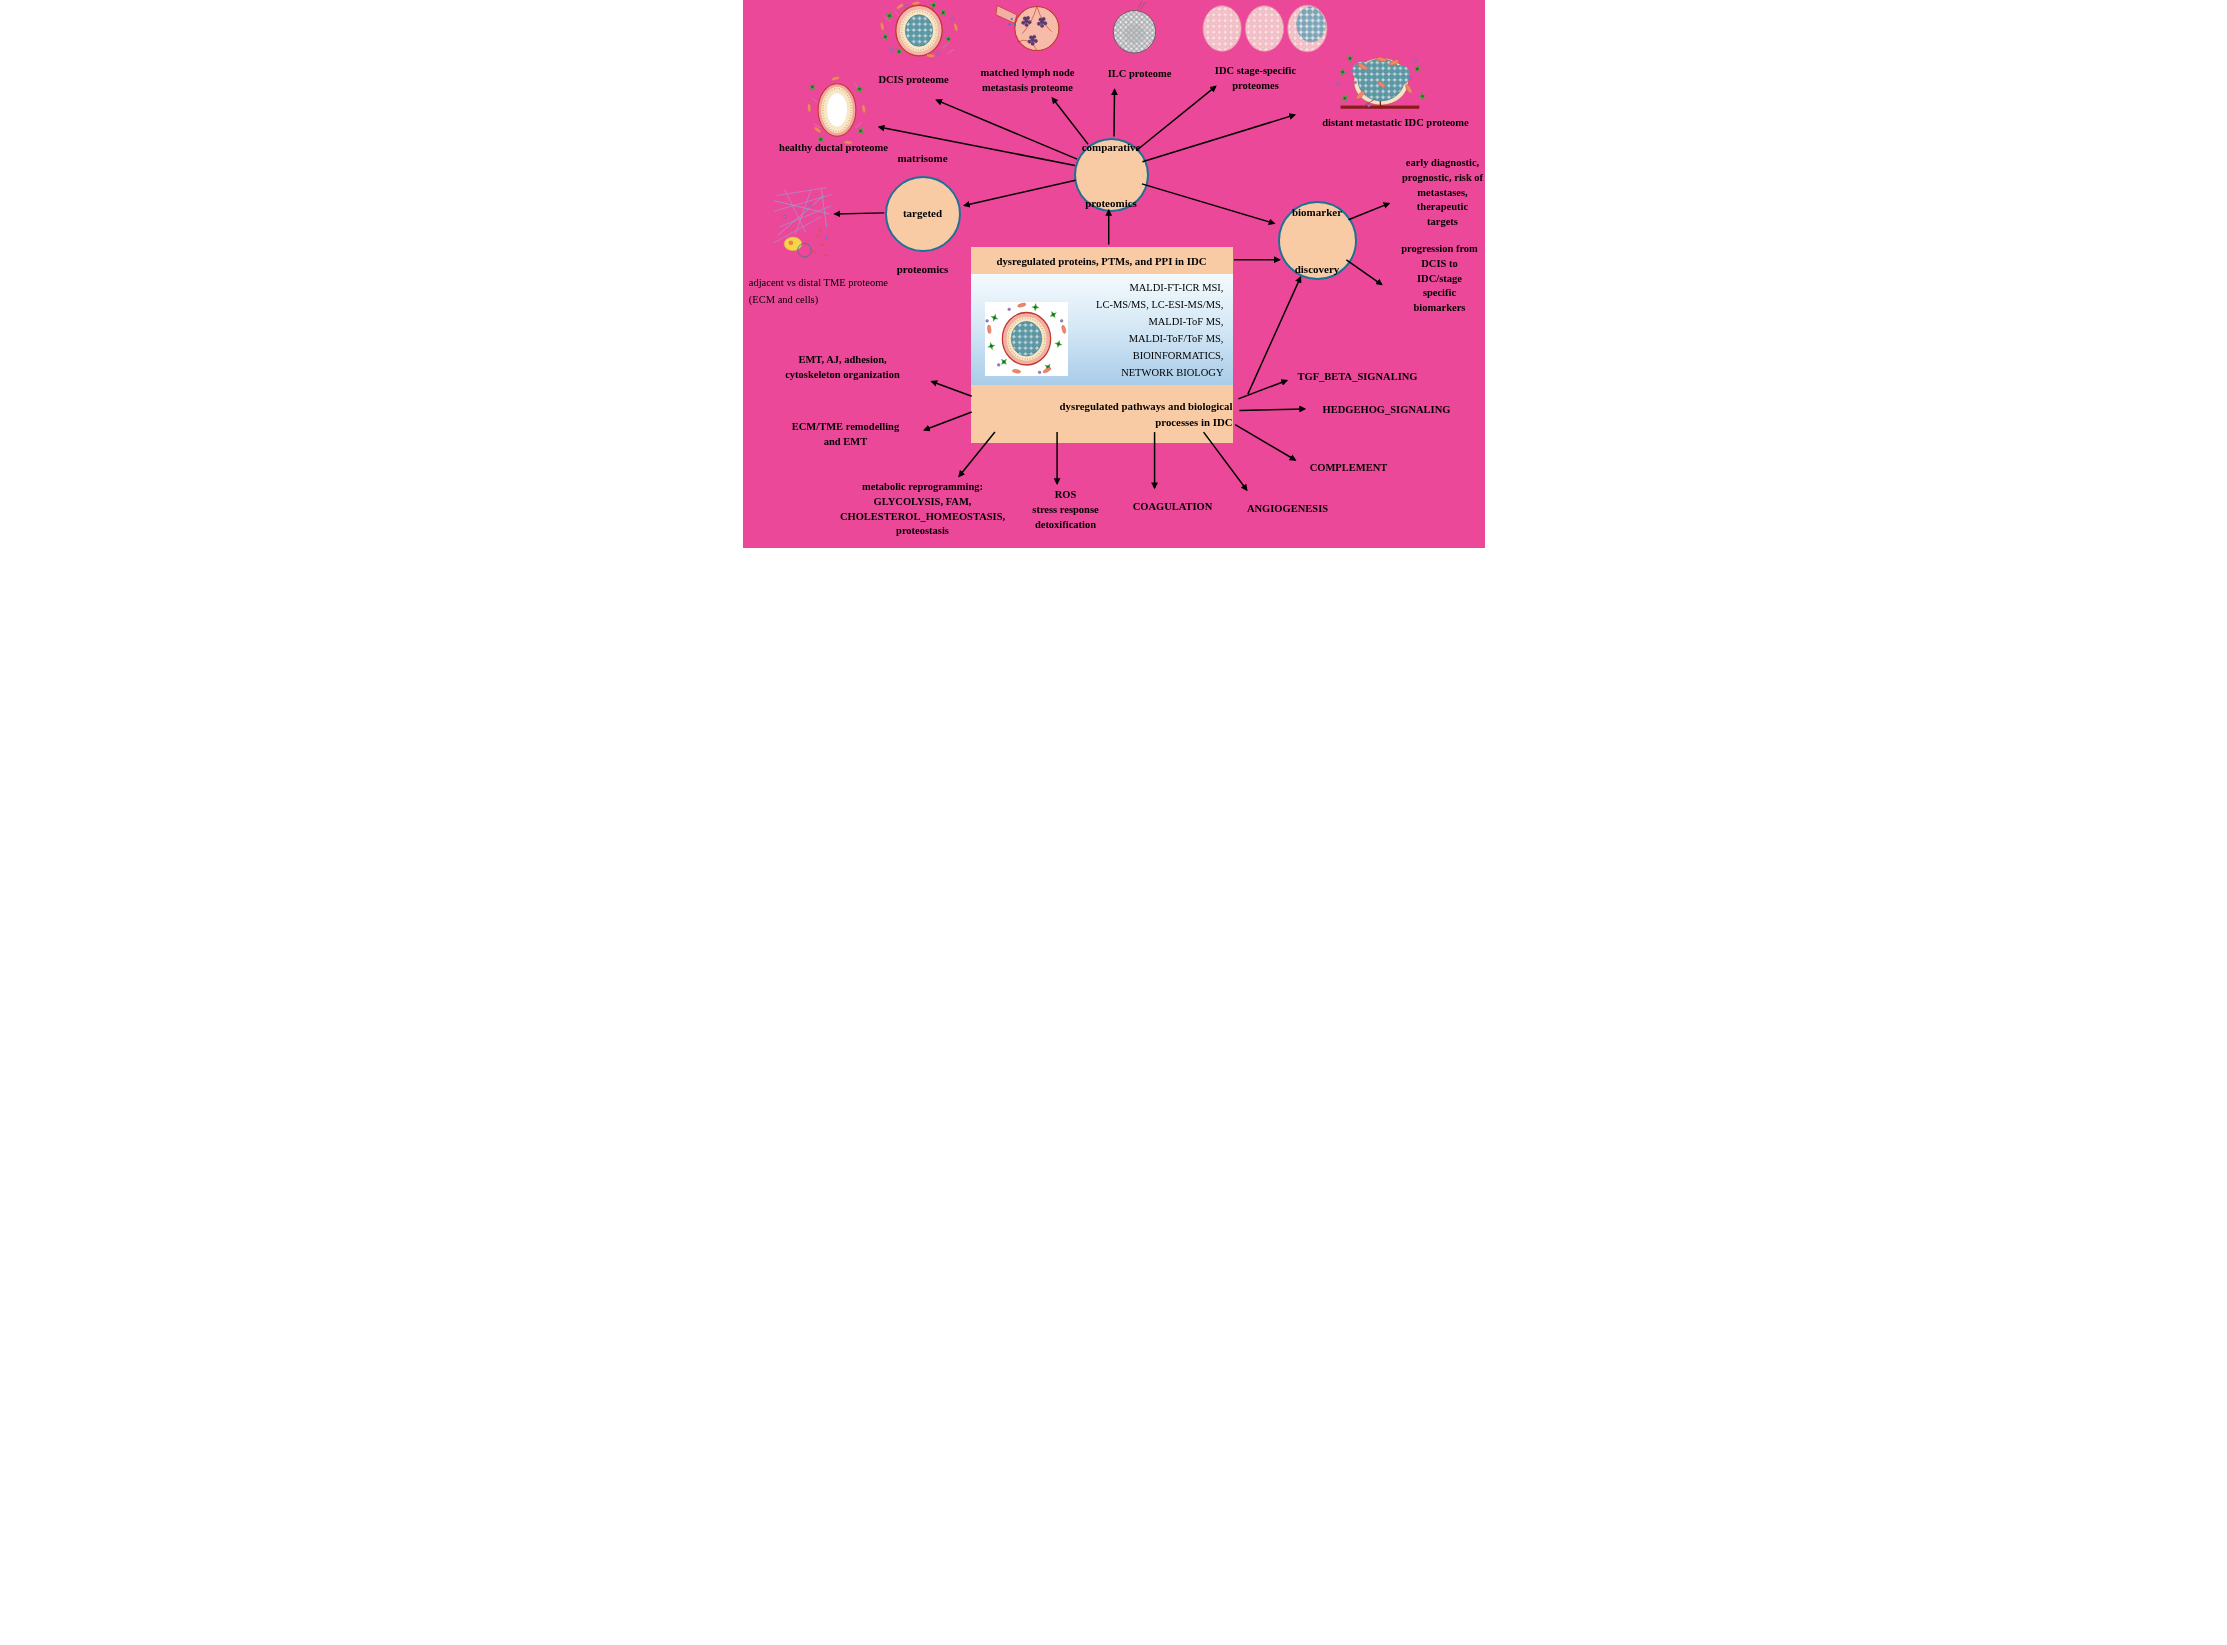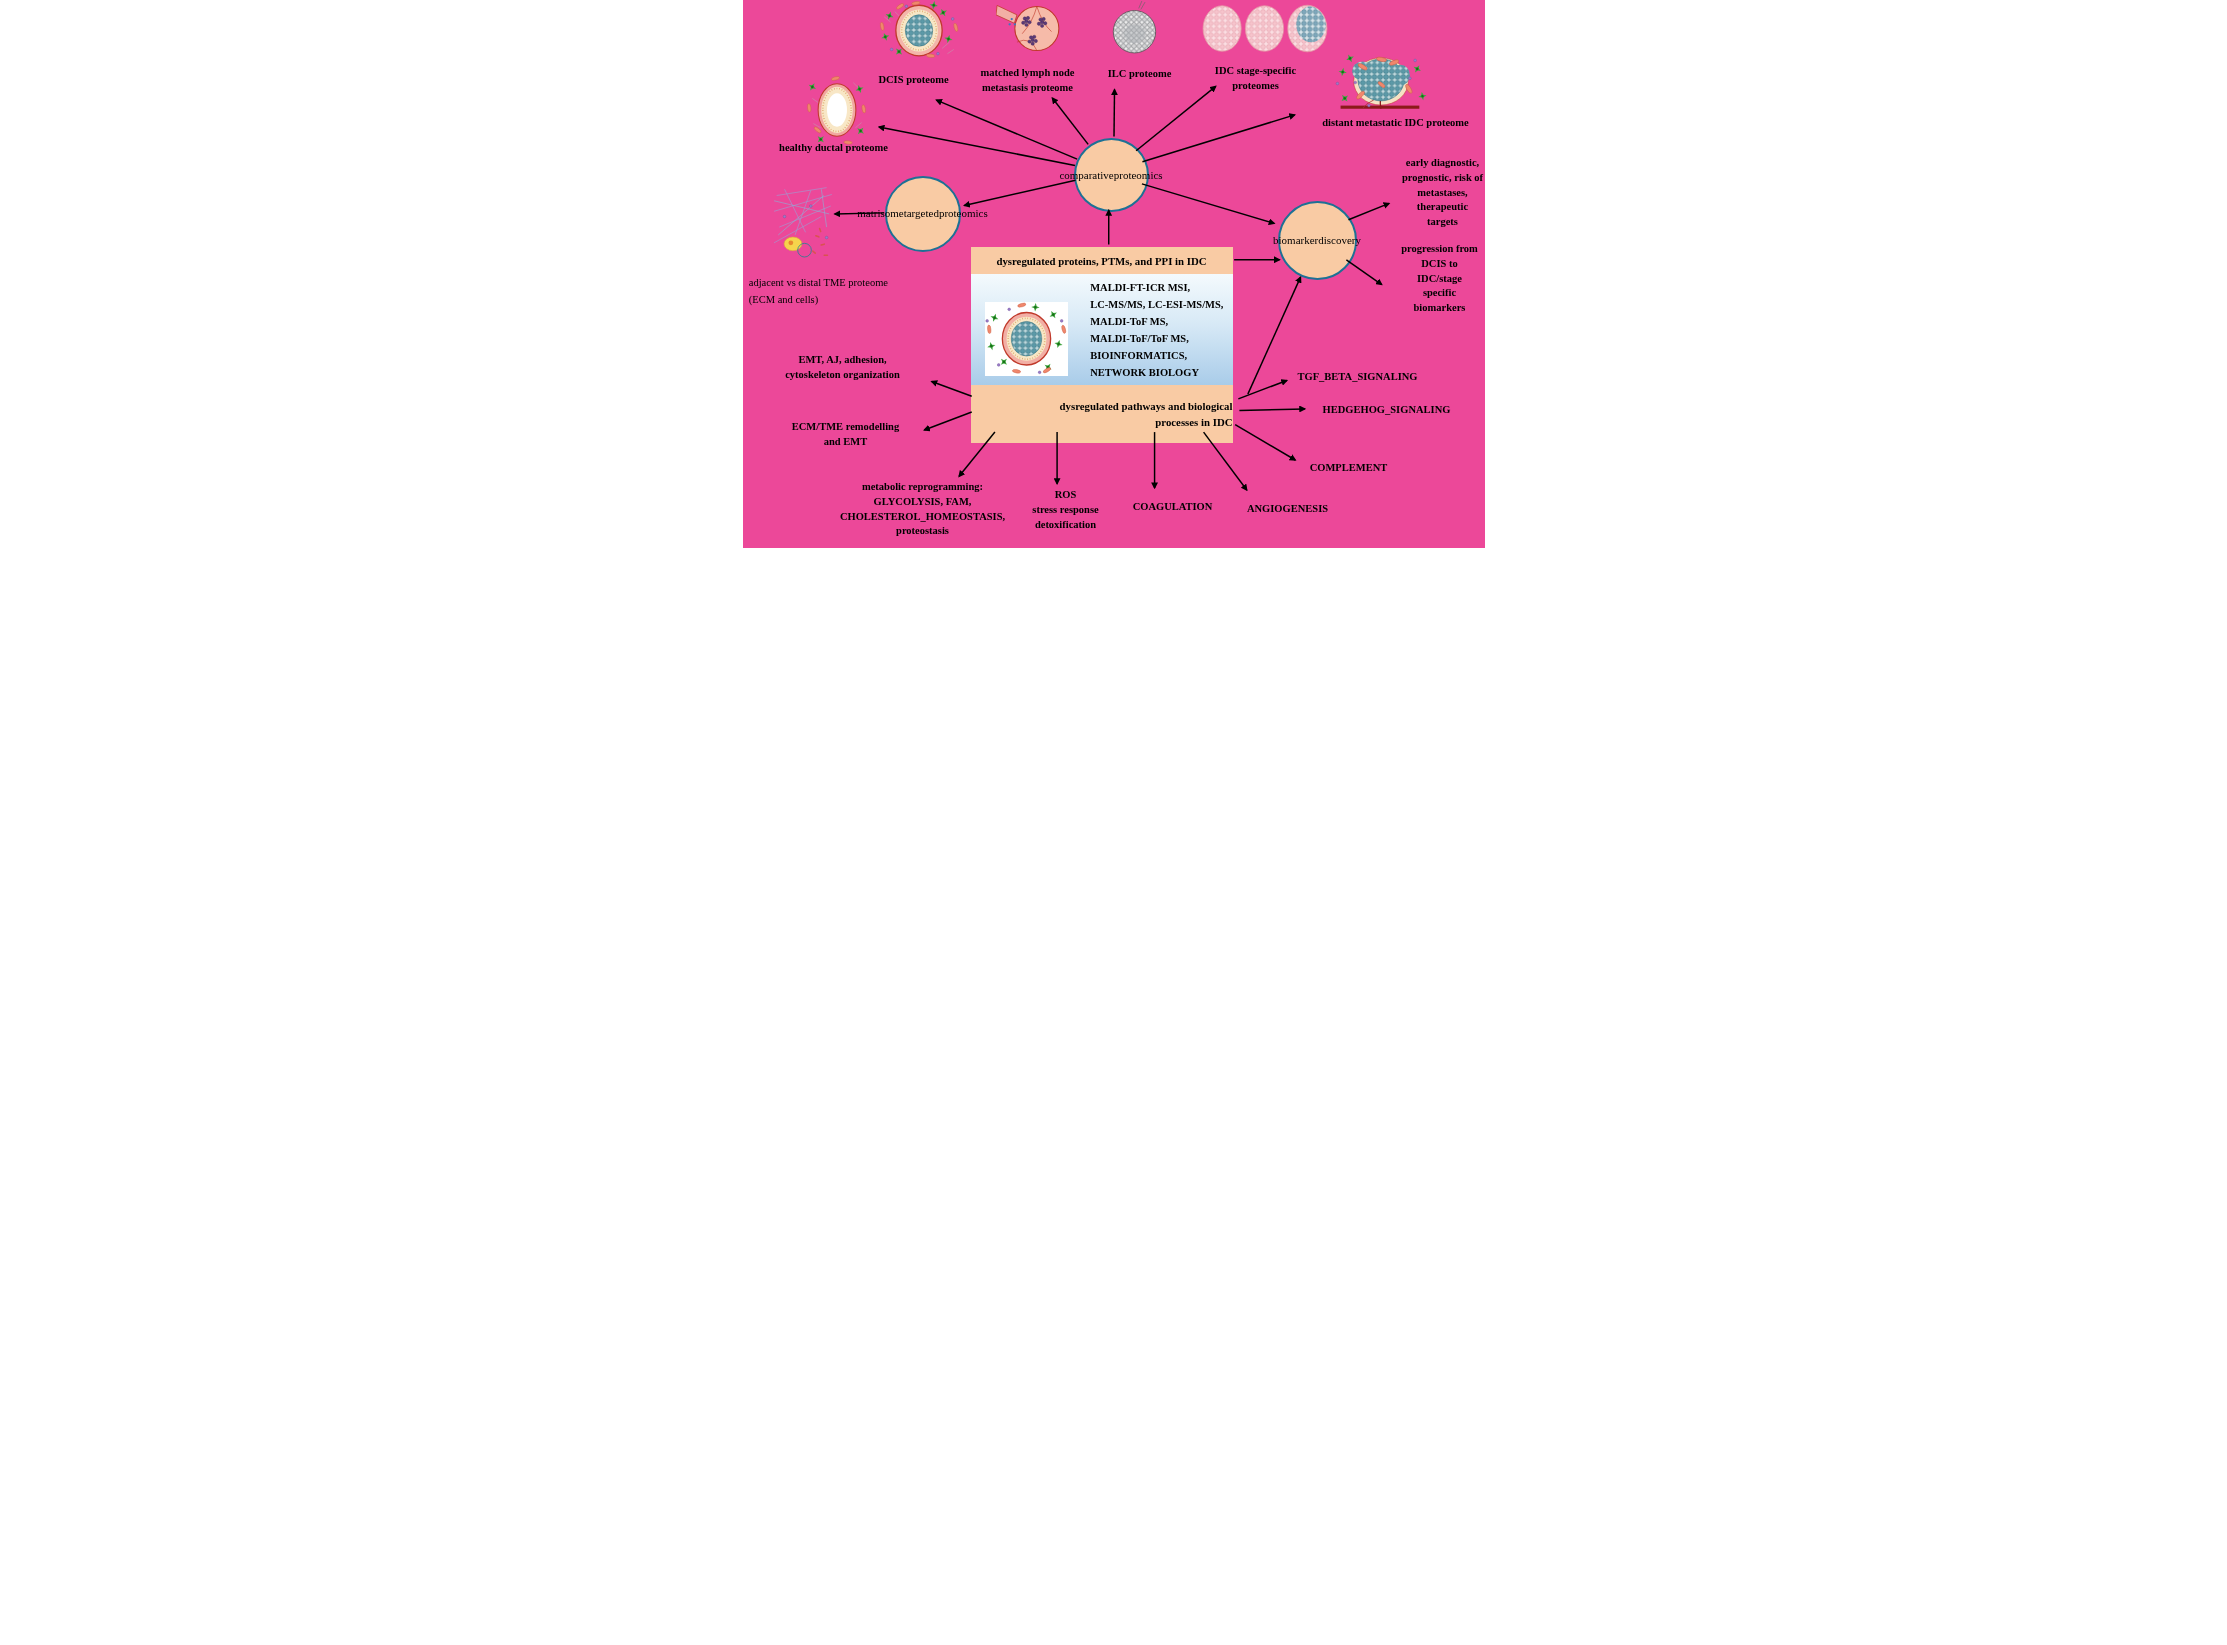--- a/index.html
+++ b/index.html
@@ -11,30 +11,30 @@
   .stage{position:relative;width:742px;height:548px;margin:0 auto;background:#ec4899;
          font-family:"Liberation Serif","DejaVu Serif",serif;color:var(--text);overflow:hidden;}
   .overlay{position:absolute;left:0;top:0;width:742px;height:548px;pointer-events:none;z-index:5;}
   .overlay line{stroke:var(--arrow);stroke-width:2.8;}
   .ill{position:absolute;z-index:1;}
   .lbl{position:absolute;transform:translate(-50%,-50%);text-align:center;font-weight:bold;
        font-size:10.5px;line-height:14.8px;white-space:nowrap;z-index:2;}
   .lbl-left{position:absolute;text-align:left;font-weight:normal;font-size:10.5px;line-height:17px;
        white-space:nowrap;z-index:2;}
   .node{position:absolute;background:var(--node-fill);border:2.1px solid var(--node-border);
-        border-radius:50%;display:flex;flex-direction:row;align-items:center;justify-content:center;
-        font-weight:normal;font-size:11px;line-height:16px;text-align:center;z-index:2;}
+        border-radius:50%;display:flex;flex-direction:column;align-items:center;justify-content:center;
+        font-weight:bold;font-size:11px;line-height:16px;text-align:center;z-index:2;gap:40px;}
   .cbox{position:absolute;left:228px;top:247px;width:262px;height:183px;z-index:2;}
   .cbox .bar{background:var(--bar-fill);display:flex;flex-direction:column;align-items:center;
              justify-content:center;font-weight:bold;font-size:10.8px;text-align:center;}
   .cbox .bar.top{height:27.4px;text-align:center;}
   .cbox .bar.bottom{height:58px;line-height:16px;align-items:flex-end;}
   .cbox .panel{position:relative;height:111px;
         background:linear-gradient(180deg,var(--panel-top) 0%,var(--panel-mid) 45%,var(--panel-bottom) 100%);}
-  .methods{position:absolute;right:9px;top:4.2px;text-align:left;font-weight:bold;
+  .methods{position:absolute;right:9px;top:4.2px;text-align:right;font-weight:normal;
            font-size:10.5px;line-height:17px;}
   .tumor-panel{position:absolute;left:14.2px;top:28px;background:#fff;}
 </style>
 </head>
 <body>
 
 <div class="stage">
 
   <svg width="0" height="0" style="position:absolute" aria-hidden="true">
     <defs>

